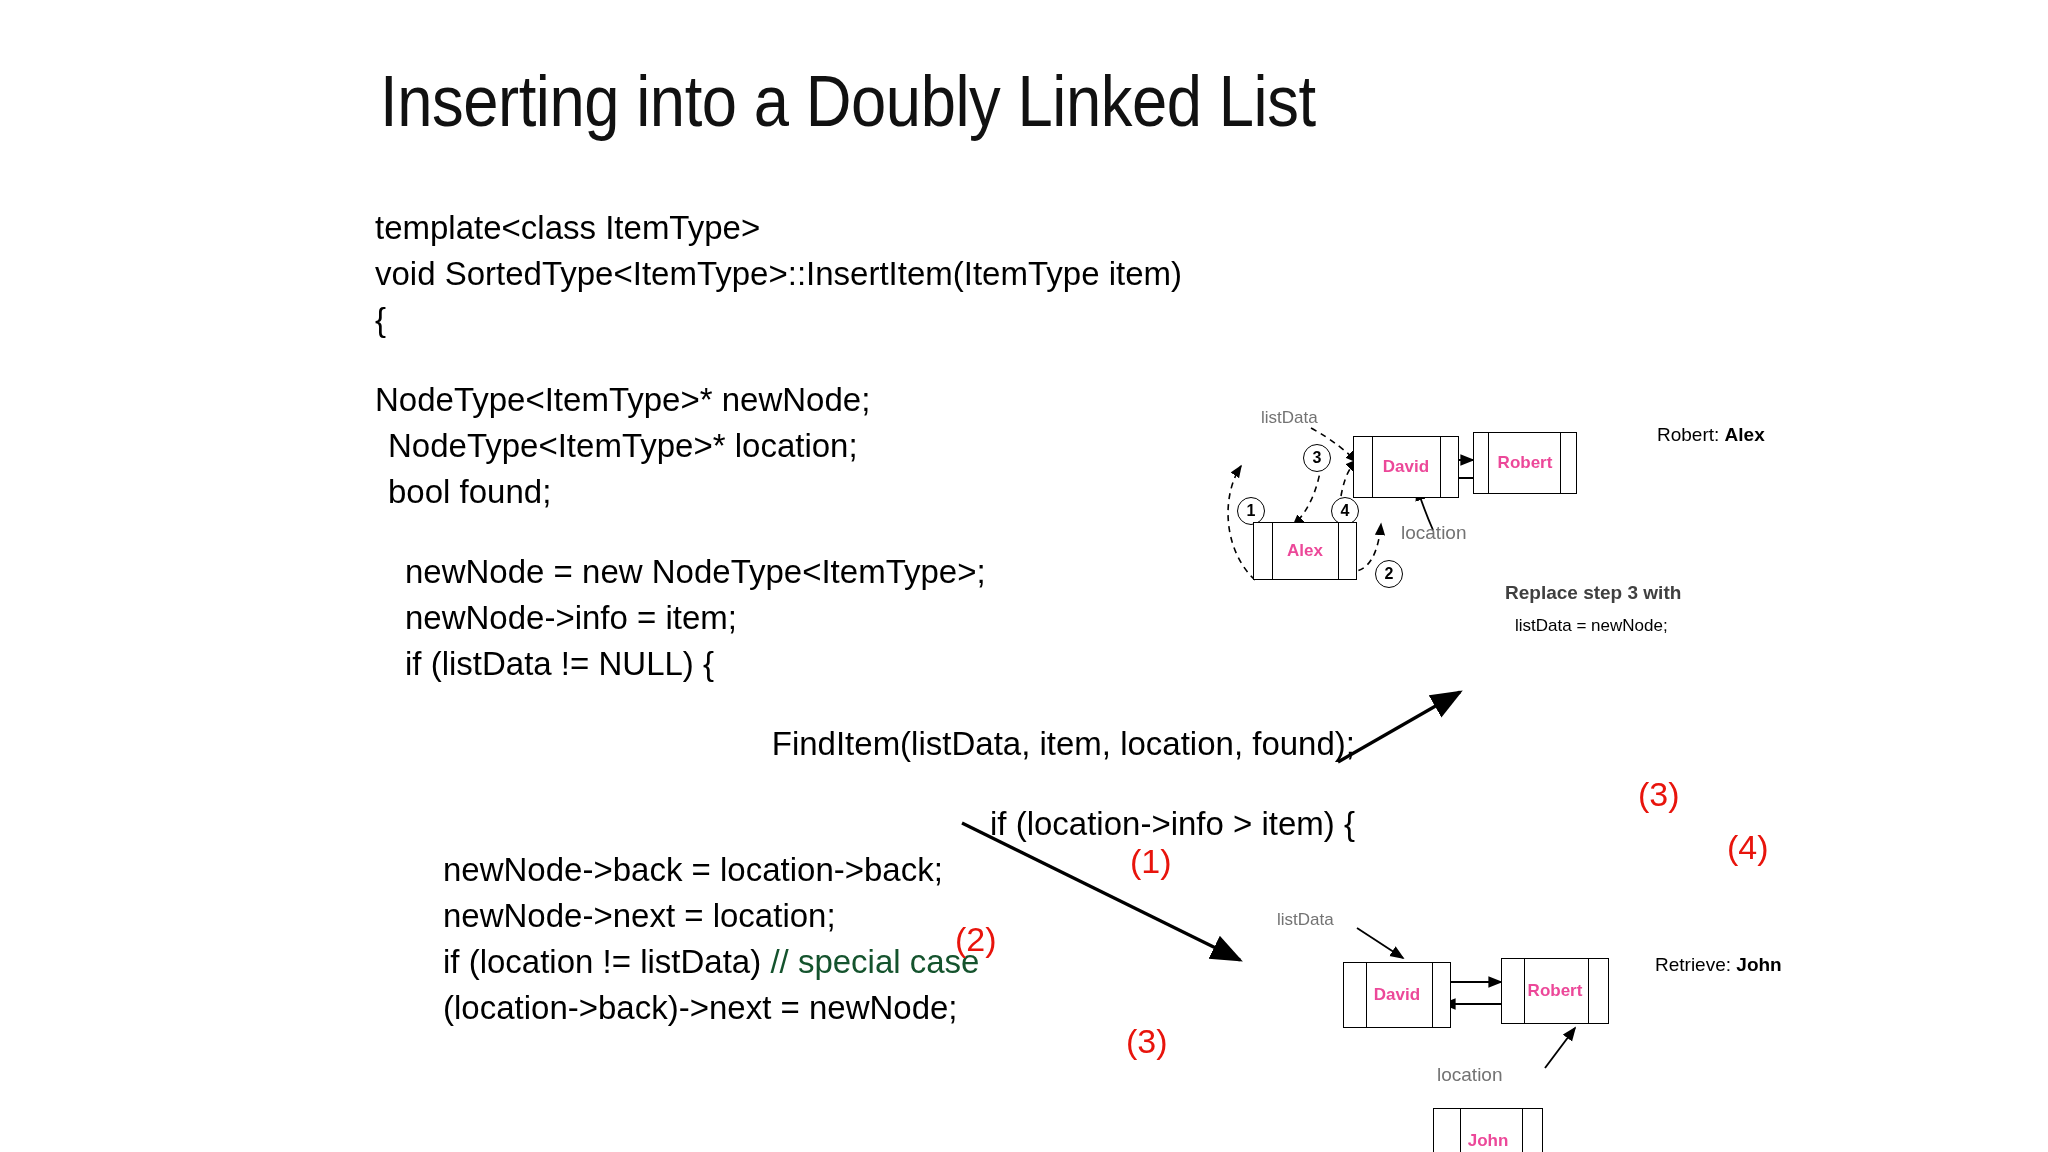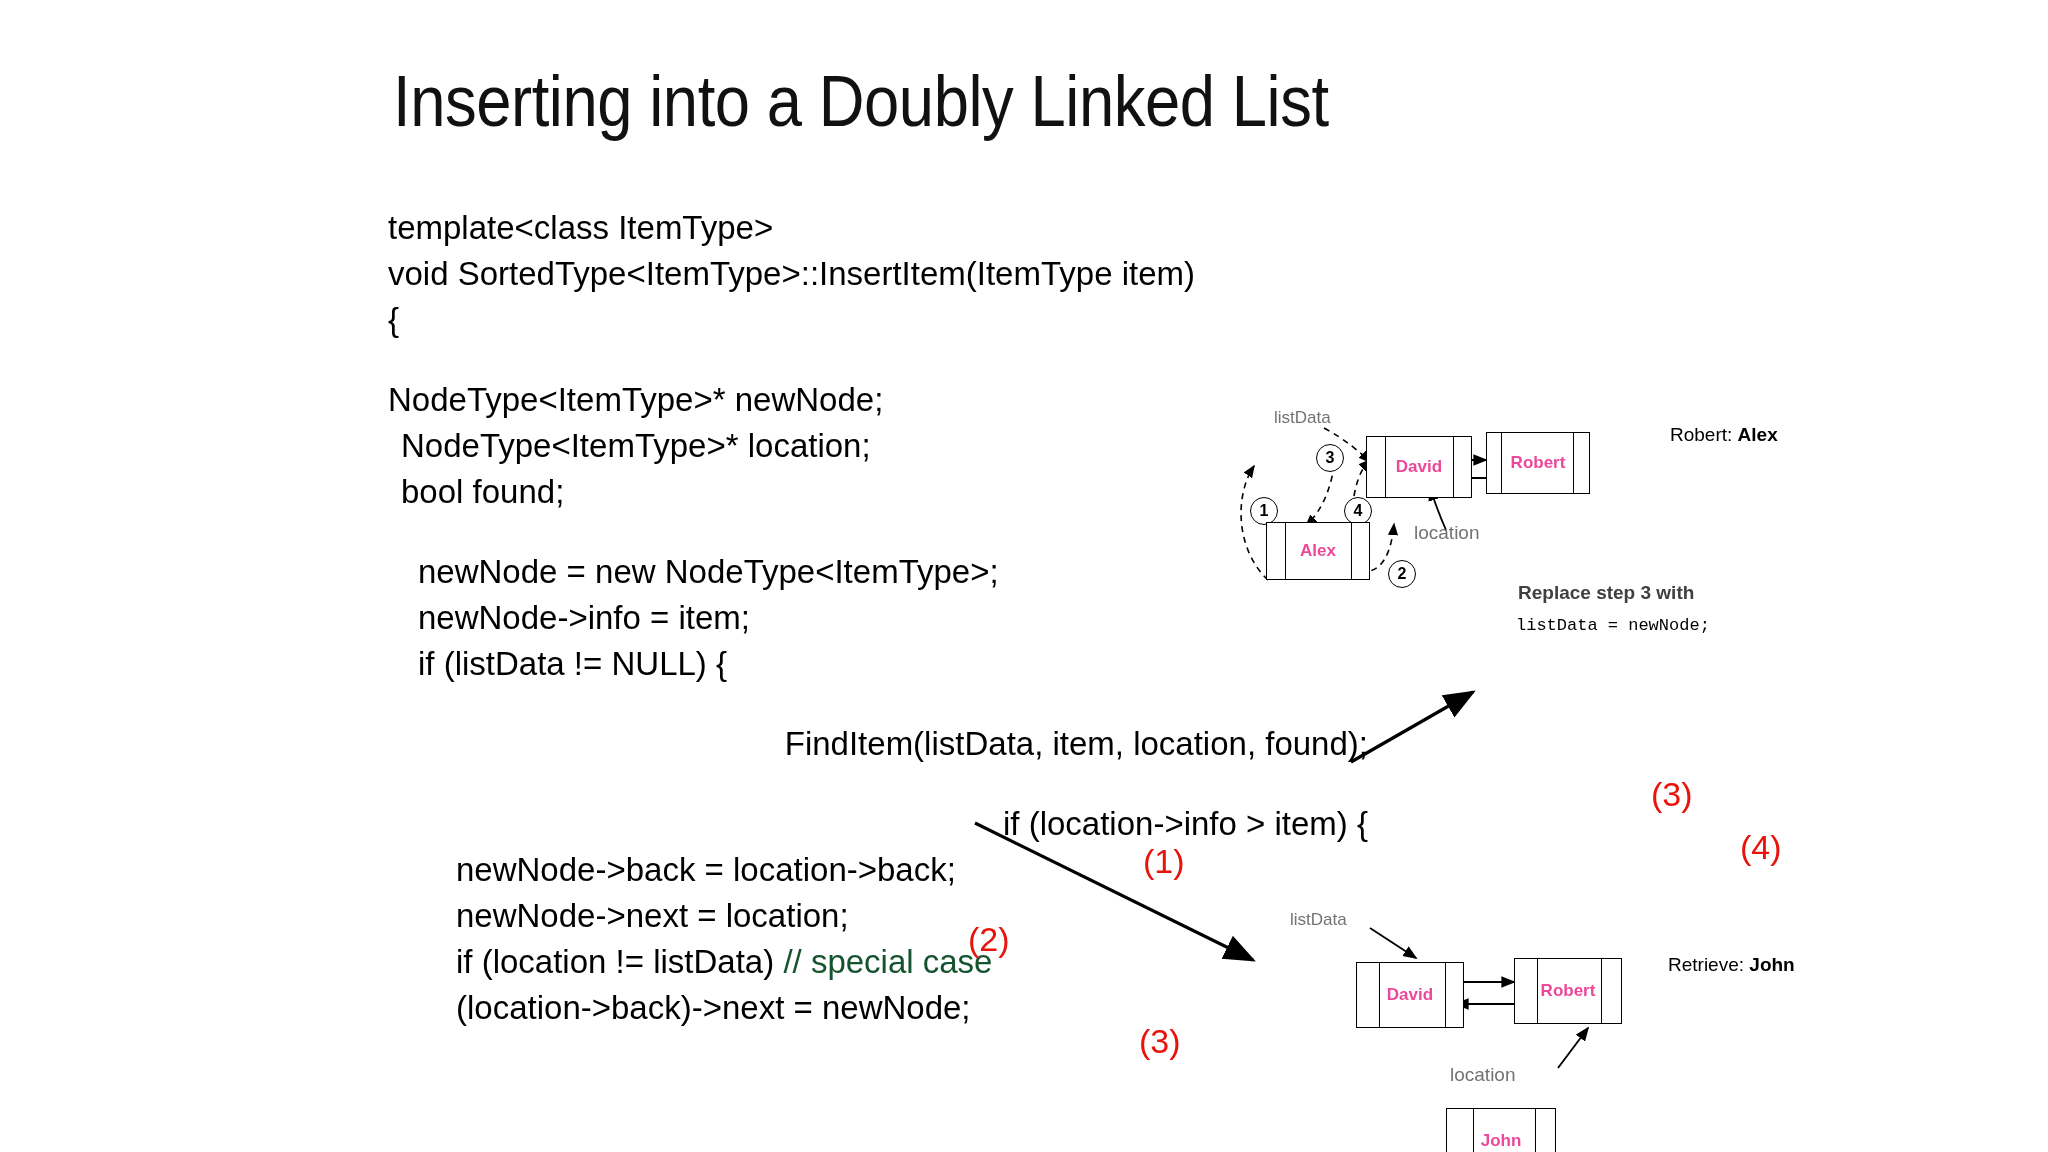--- a/index.html
+++ b/index.html
@@ -1,18 +1,18 @@
 <!DOCTYPE html>
 <html><head>
 <meta charset="utf-8">
 <style>
   html,body{margin:0;padding:0;}
   body{width:2048px;height:1152px;background:#ffffff;overflow:hidden;
        font-family:"Liberation Sans",sans-serif;position:relative;}
-  .slide{position:absolute;inset:0;background:#fff;margin-left:13px;}
+  .slide{position:absolute;inset:0;background:#fff;}
 
   
   #title{
     position:absolute;left:380px;top:60px;width:1300px;
     font-family:"Liberation Sans",sans-serif;
     font-size:72px;font-weight:400;color:#111;letter-spacing:-0.5px;
     white-space:nowrap;transform:scaleX(0.88);transform-origin:left center;
   }
 
   
@@ -137,21 +137,21 @@
     </div>
 
     <div class="dlabel" style="left:186px;top:122px;font-size:19px;">location</div>
 
     <div class="rt" style="left:442px;top:24px;">
       <span>Robert:</span>
       <b>Alex</b>
     </div>
 
     <div class="repl" style="left:290px;top:182px;">Replace step 3 with</div>
-    <div class="replsub" style="left:288px;top:216px;font-family:Liberation Mono, monospace;">listData = newNode;</div>
+    <div class="replsub" style="left:300px;top:216px;">listData = newNode;</div>
   </div>
 
   <div class="dgm" style="left:1215px;top:900px;width:640px;height:250px;">
 
     <svg style="left:0;top:0;width:640px;height:250px;">
       <defs>
         <marker id="ah3" markerWidth="9" markerHeight="9" refX="7" refY="3.2" orient="auto" markerUnits="strokeWidth">
           <path d="M0,0 L8,3.2 L0,6.4 z" fill="#000"></path>
         </marker>
       </defs>

